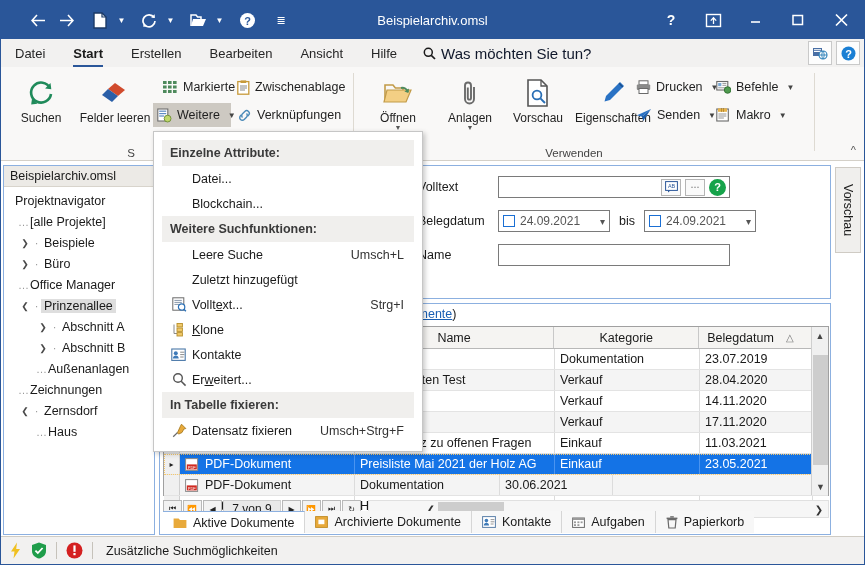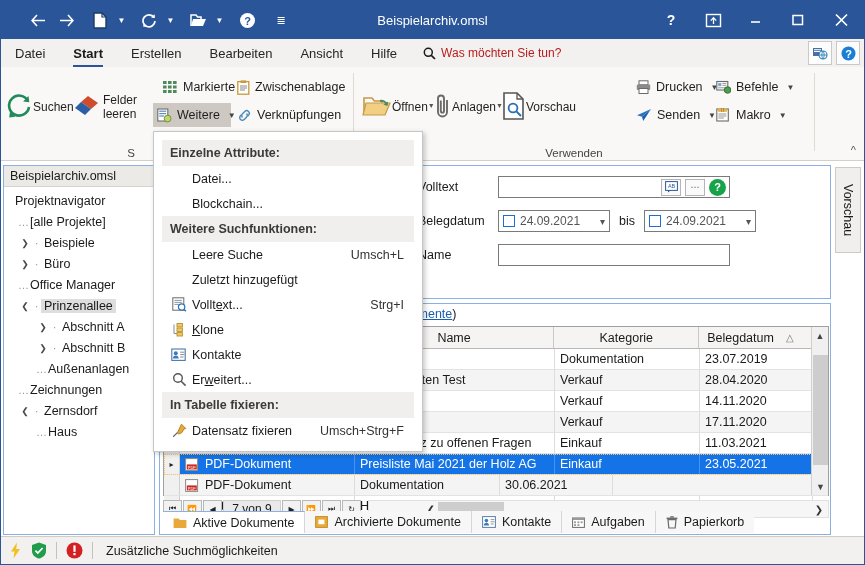--- a/index.html
+++ b/index.html
@@ -54,42 +54,42 @@
     padding: 0 14px; height: 28px; display: flex; align-items: center;
     font-size: 13px; color: #262626; position: relative;
   }
   .rtab.active { font-weight: bold; color: #1a1a1a; }
   .rtab.active::after {
     content: ""; position: absolute; left: 14px; right: 14px; bottom: 0; height: 2px;
     background: #2a5699;
   }
   .rtab-search {
     display: flex; align-items: center; gap: 5px; padding-left: 12px;
-    font-size: 12px; color: #b91c1c;
+    font-size: 15px; color: #0f172a;
   }
   .tabs-right { position: absolute; right: 4px; top: 2px; display: flex; gap: 4px; align-items: center; }
   .tabs-right .iconbox {
     width: 24px; height: 24px; display: flex; align-items: center; justify-content: center;
     border: 1px solid #c9c9c9; background: #fdfdfd;
   }
 
   
   .ribbon {
     position: absolute; left: 0; top: 66px; width: 863px; height: 94px;
     background: #f9f8f7; border-bottom: 1px solid #d4d0c8;
   }
   .rgroup { position: absolute; top: 0; height: 94px; }
   .rgroup .glabel {
     position: absolute; bottom: 2px; width: 100%; text-align: center;
     font-size: 11.5px; color: #444;
   }
   .rsep { position: absolute; top: 6px; width: 1px; height: 78px; background: #dedad2; }
   .bigbtn {
     position: absolute; top: 6px; width: 72px; height: 62px;
-    display: flex; flex-direction: row; align-items: center; justify-content: flex-start;
+    display: flex; flex-direction: column; align-items: center; justify-content: flex-start;
     font-size: 12px; color: #1f1f1f; padding-top: 4px;
   }
   .bigbtn .bi { height: 32px; display: flex; align-items: center; justify-content: center; }
   .bigbtn .bl { margin-top: 2px; }
   .smallbtn {
     position: absolute; height: 24px; display: flex; align-items: center; gap: 5px;
     padding: 0 4px; font-size: 12.5px; color: #1f1f1f; white-space: nowrap;
   }
   .smallbtn.pressed { background: #cdc9c2; }
   .dcaret { font-size: 8px; color: #444; margin-left: 3px; }
@@ -453,20 +453,29 @@
       <div class="bigbtn" style="left:148px">
         <span class="bi">
           <svg width="24" height="28" viewBox="0 0 24 28">
               <path d="M2 1h13l6 6v20H2z" fill="#fff" stroke="#555" stroke-width="1.6"></path>
               <path d="M15 1v6h6" fill="none" stroke="#555" stroke-width="1.3"></path>
               <circle cx="11" cy="16" r="4.4" fill="none" stroke="#2a6fb5" stroke-width="1.8"></circle>
               <path d="M14.4 19.4L19 24" stroke="#2a6fb5" stroke-width="2"></path>
             </svg>
         </span>
         <span class="bl">Vorschau</span>
+      </div>
+      <div class="bigbtn" style="left:214px;width:90px">
+        <span class="bi">
+          <svg width="26" height="26" viewBox="0 0 26 26">
+              <path d="M20 2l4 4-14 14-5.5 1.5L6 16z" fill="#2a72c4"></path>
+              <path d="M19 3.2l3.8 3.8" stroke="#1b4f8c" stroke-width="1.3"></path>
+            </svg>
+        </span>
+        <span class="bl">Eigenschaften</span>
       </div>
 
       <div class="smallbtn" style="left:278px;top:8px">
         <span>
           <svg width="15" height="14" viewBox="0 0 15 14">
               <rect x="3" y="0.8" width="9" height="4" fill="#fff" stroke="#6a6a6a" stroke-width="1"></rect>
               <rect x="0.8" y="4.5" width="13.4" height="5.5" rx="1" fill="#8a8a8a"></rect>
               <rect x="3" y="8.5" width="9" height="5" fill="#fff" stroke="#6a6a6a" stroke-width="1"></rect>
             </svg>
         </span>

